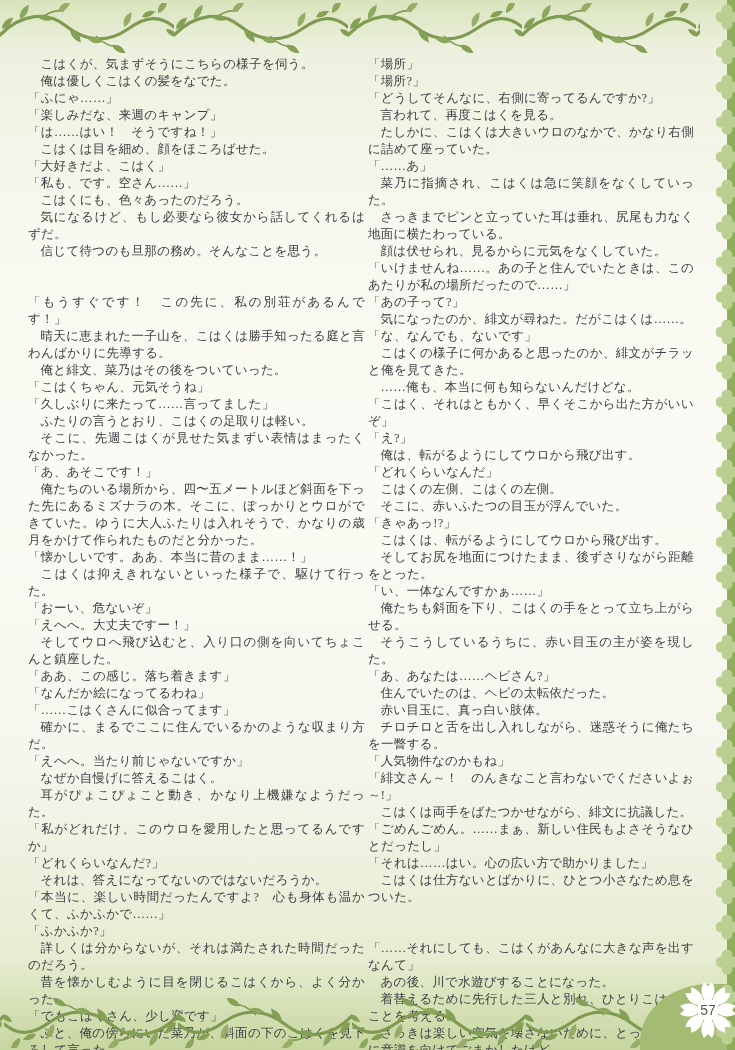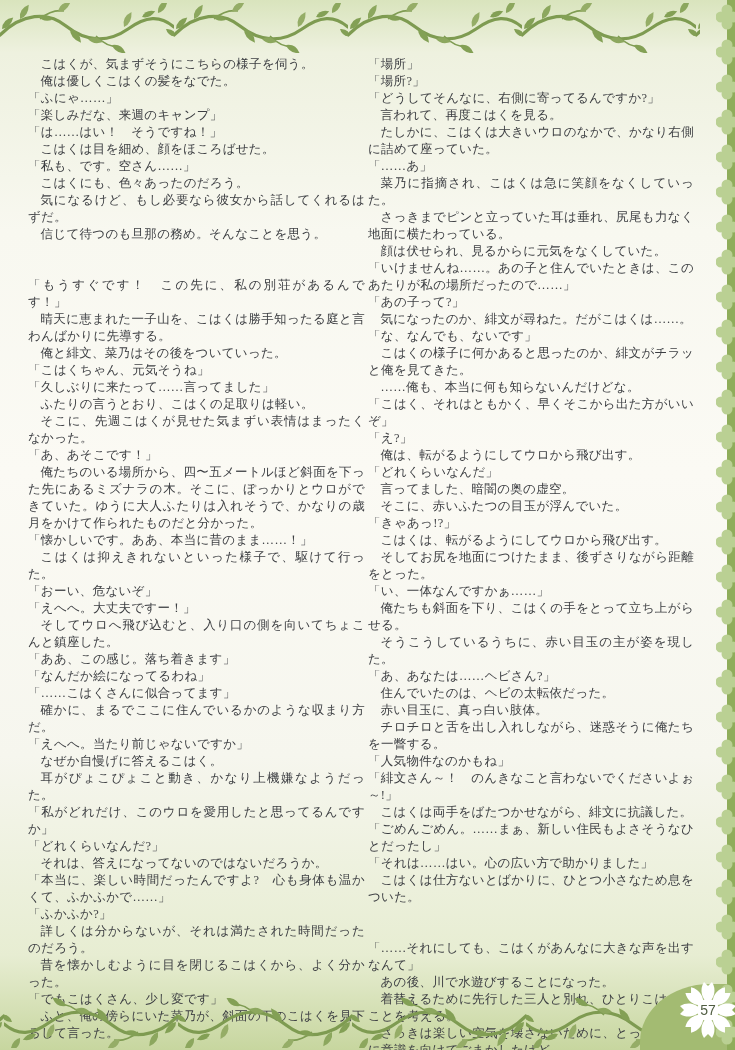--- a/index.html
+++ b/index.html
@@ -105,20 +105,21 @@
     <rect width="700" height="50" fill="url(#vinep)"></rect>
   </svg>
 
   <div class="col left">
       <p class="para narration">こはくが、気まずそうにこちらの様子を伺う。</p>
       <p class="para narration">俺は優しくこはくの髪をなでた。</p>
       <p class="para dialogue">「ふにゃ……」</p>
       <p class="para dialogue">「楽しみだな、来週のキャンプ」</p>
       <p class="para dialogue">「は……はい！　そうですね！」</p>
       <p class="para narration">こはくは目を細め、顔をほころばせた。</p>
+      <p class="para dialogue">「大好きだよ、こはく」</p>
       <p class="para dialogue">「私も、です。空さん……」</p>
       <p class="para narration">こはくにも、色々あったのだろう。</p>
       <p class="para narration">気になるけど、もし必要なら彼女から話してくれるはずだ。</p>
       <p class="para narration">信じて待つのも旦那の務め。そんなことを思う。</p>
       <p class="para blank">&nbsp;</p>
       <p class="para blank">&nbsp;</p>
       <p class="para dialogue">「もうすぐです！　この先に、私の別荘があるんです！」</p>
       <p class="para narration">晴天に恵まれた一子山を、こはくは勝手知ったる庭と言わんばかりに先導する。</p>
       <p class="para narration">俺と緋文、菜乃はその後をついていった。</p>
       <p class="para dialogue">「こはくちゃん、元気そうね」</p>
@@ -162,21 +163,21 @@
       <p class="para dialogue">「いけませんね……。あの子と住んでいたときは、このあたりが私の場所だったので……」</p>
       <p class="para dialogue">「あの子って?」</p>
       <p class="para narration">気になったのか、緋文が尋ねた。だがこはくは……。</p>
       <p class="para dialogue">「な、なんでも、ないです」</p>
       <p class="para narration">こはくの様子に何かあると思ったのか、緋文がチラッと俺を見てきた。</p>
       <p class="para narration">……俺も、本当に何も知らないんだけどな。</p>
       <p class="para dialogue">「こはく、それはともかく、早くそこから出た方がいいぞ」</p>
       <p class="para dialogue">「え?」</p>
       <p class="para narration">俺は、転がるようにしてウロから飛び出す。</p>
       <p class="para dialogue">「どれくらいなんだ」</p>
-      <p class="para narration">言ってました、暗闇の奥の虚空。</p>
+      <p class="para narration">こはくの左側、こはくの左側。</p>
       <p class="para narration">そこに、赤いふたつの目玉が浮んでいた。</p>
       <p class="para dialogue">「きゃあっ!?」</p>
       <p class="para narration">こはくは、転がるようにしてウロから飛び出す。</p>
       <p class="para narration">そしてお尻を地面につけたまま、後ずさりながら距離をとった。</p>
       <p class="para dialogue">「い、一体なんですかぁ……」</p>
       <p class="para narration">俺たちも斜面を下り、こはくの手をとって立ち上がらせる。</p>
       <p class="para narration">そうこうしているうちに、赤い目玉の主が姿を現した。</p>
       <p class="para dialogue">「あ、あなたは……ヘビさん?」</p>
       <p class="para narration">住んでいたのは、ヘビの太転依だった。</p>
       <p class="para narration">赤い目玉に、真っ白い肢体。</p>

